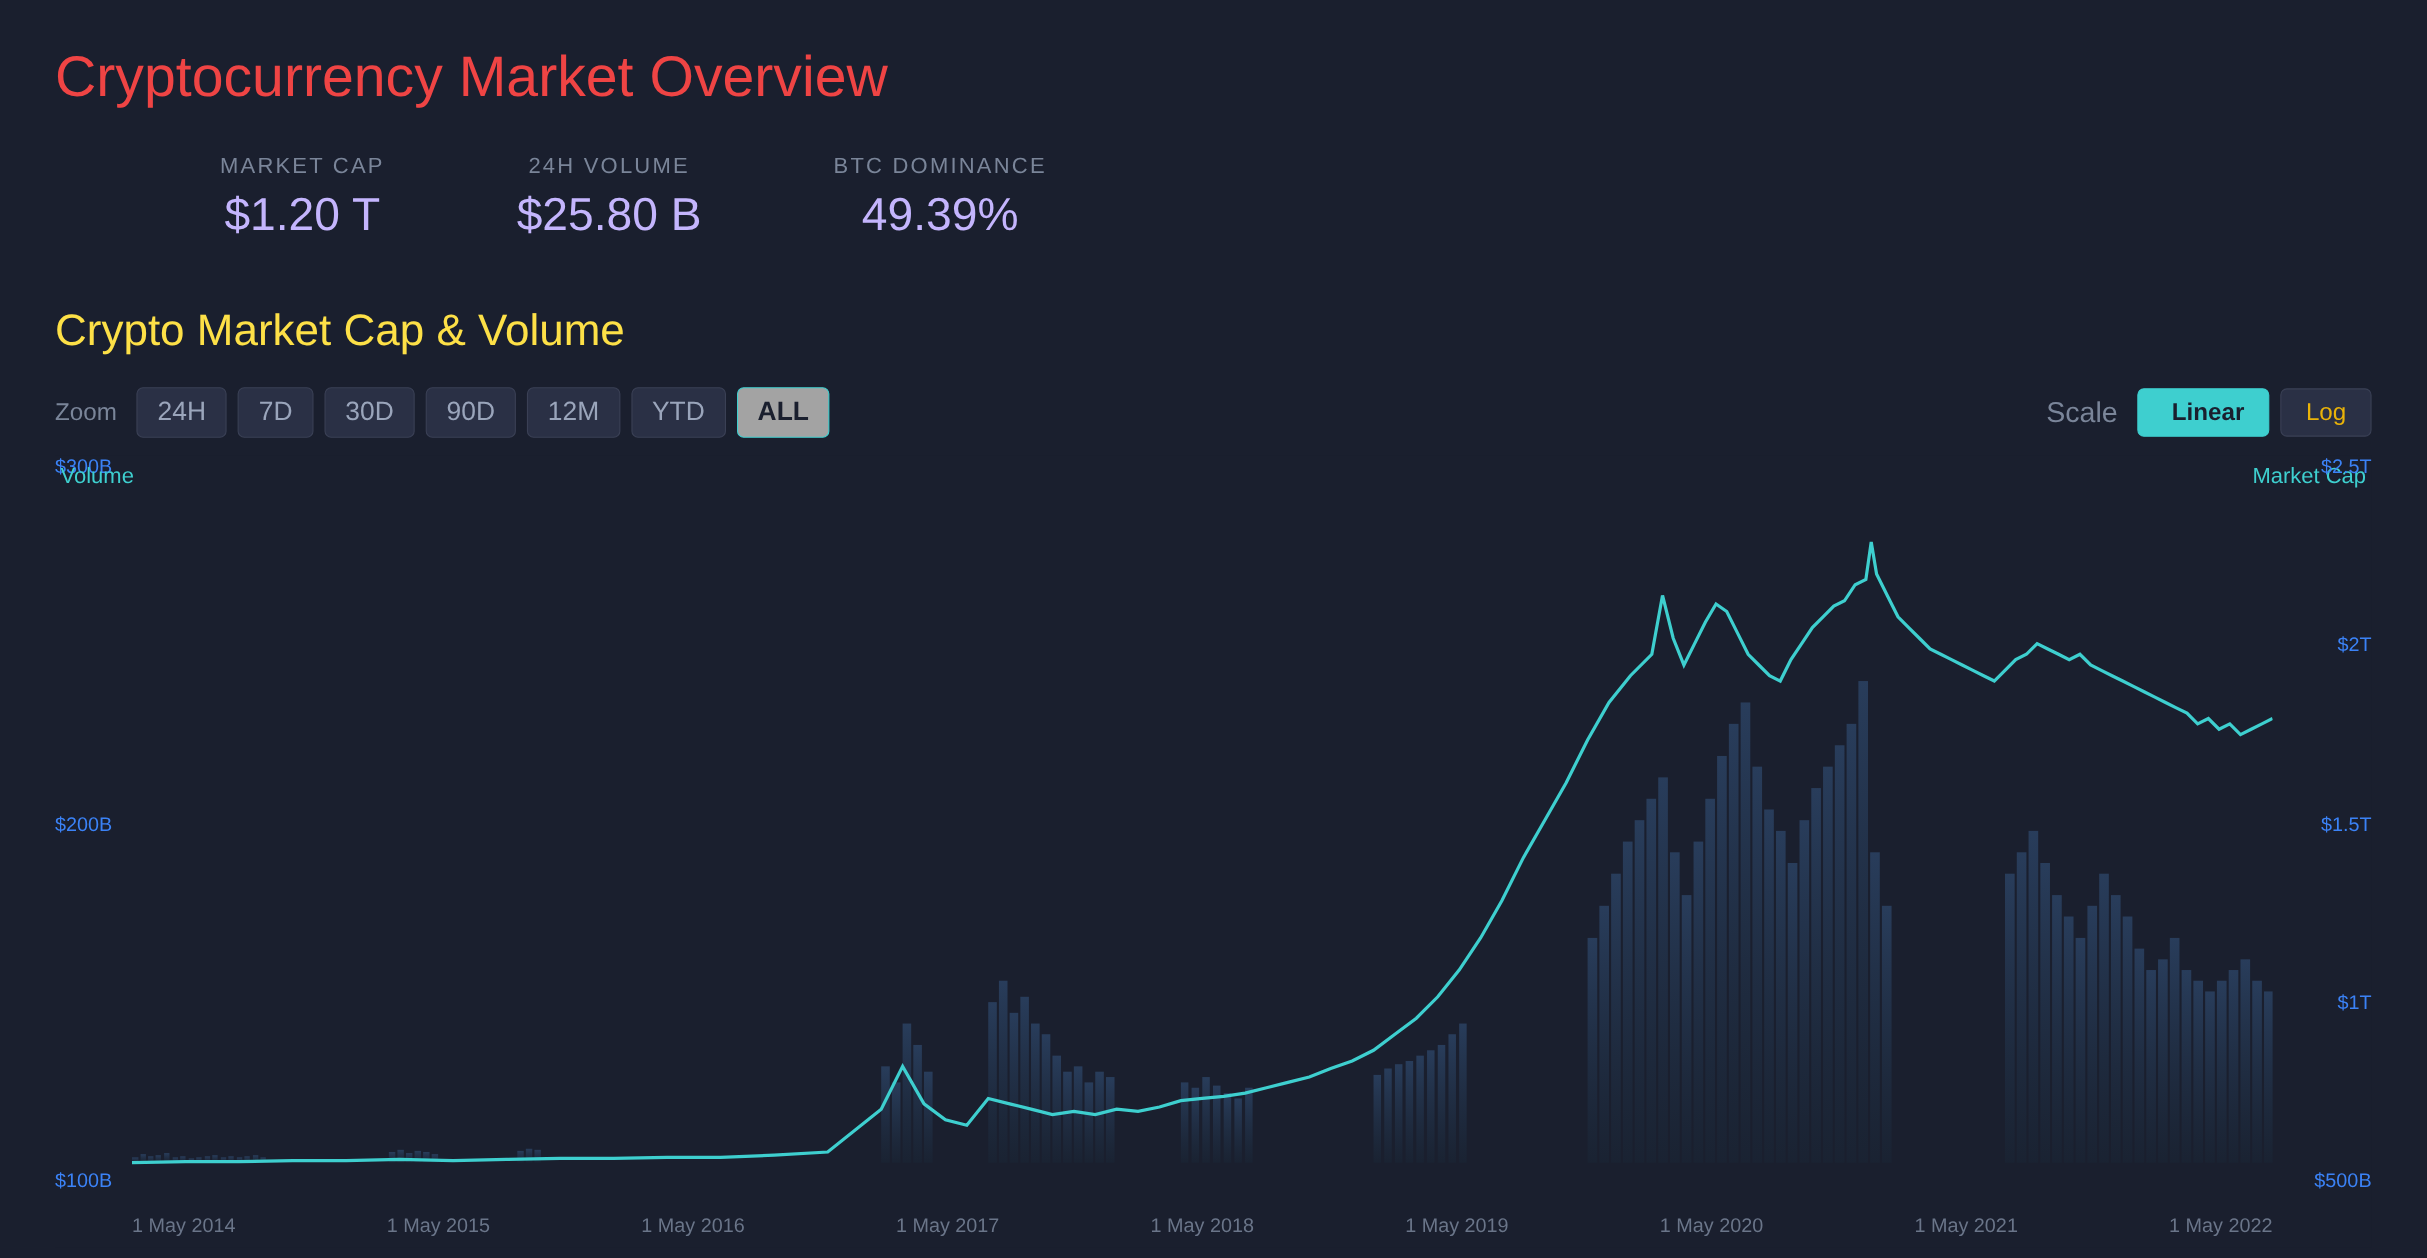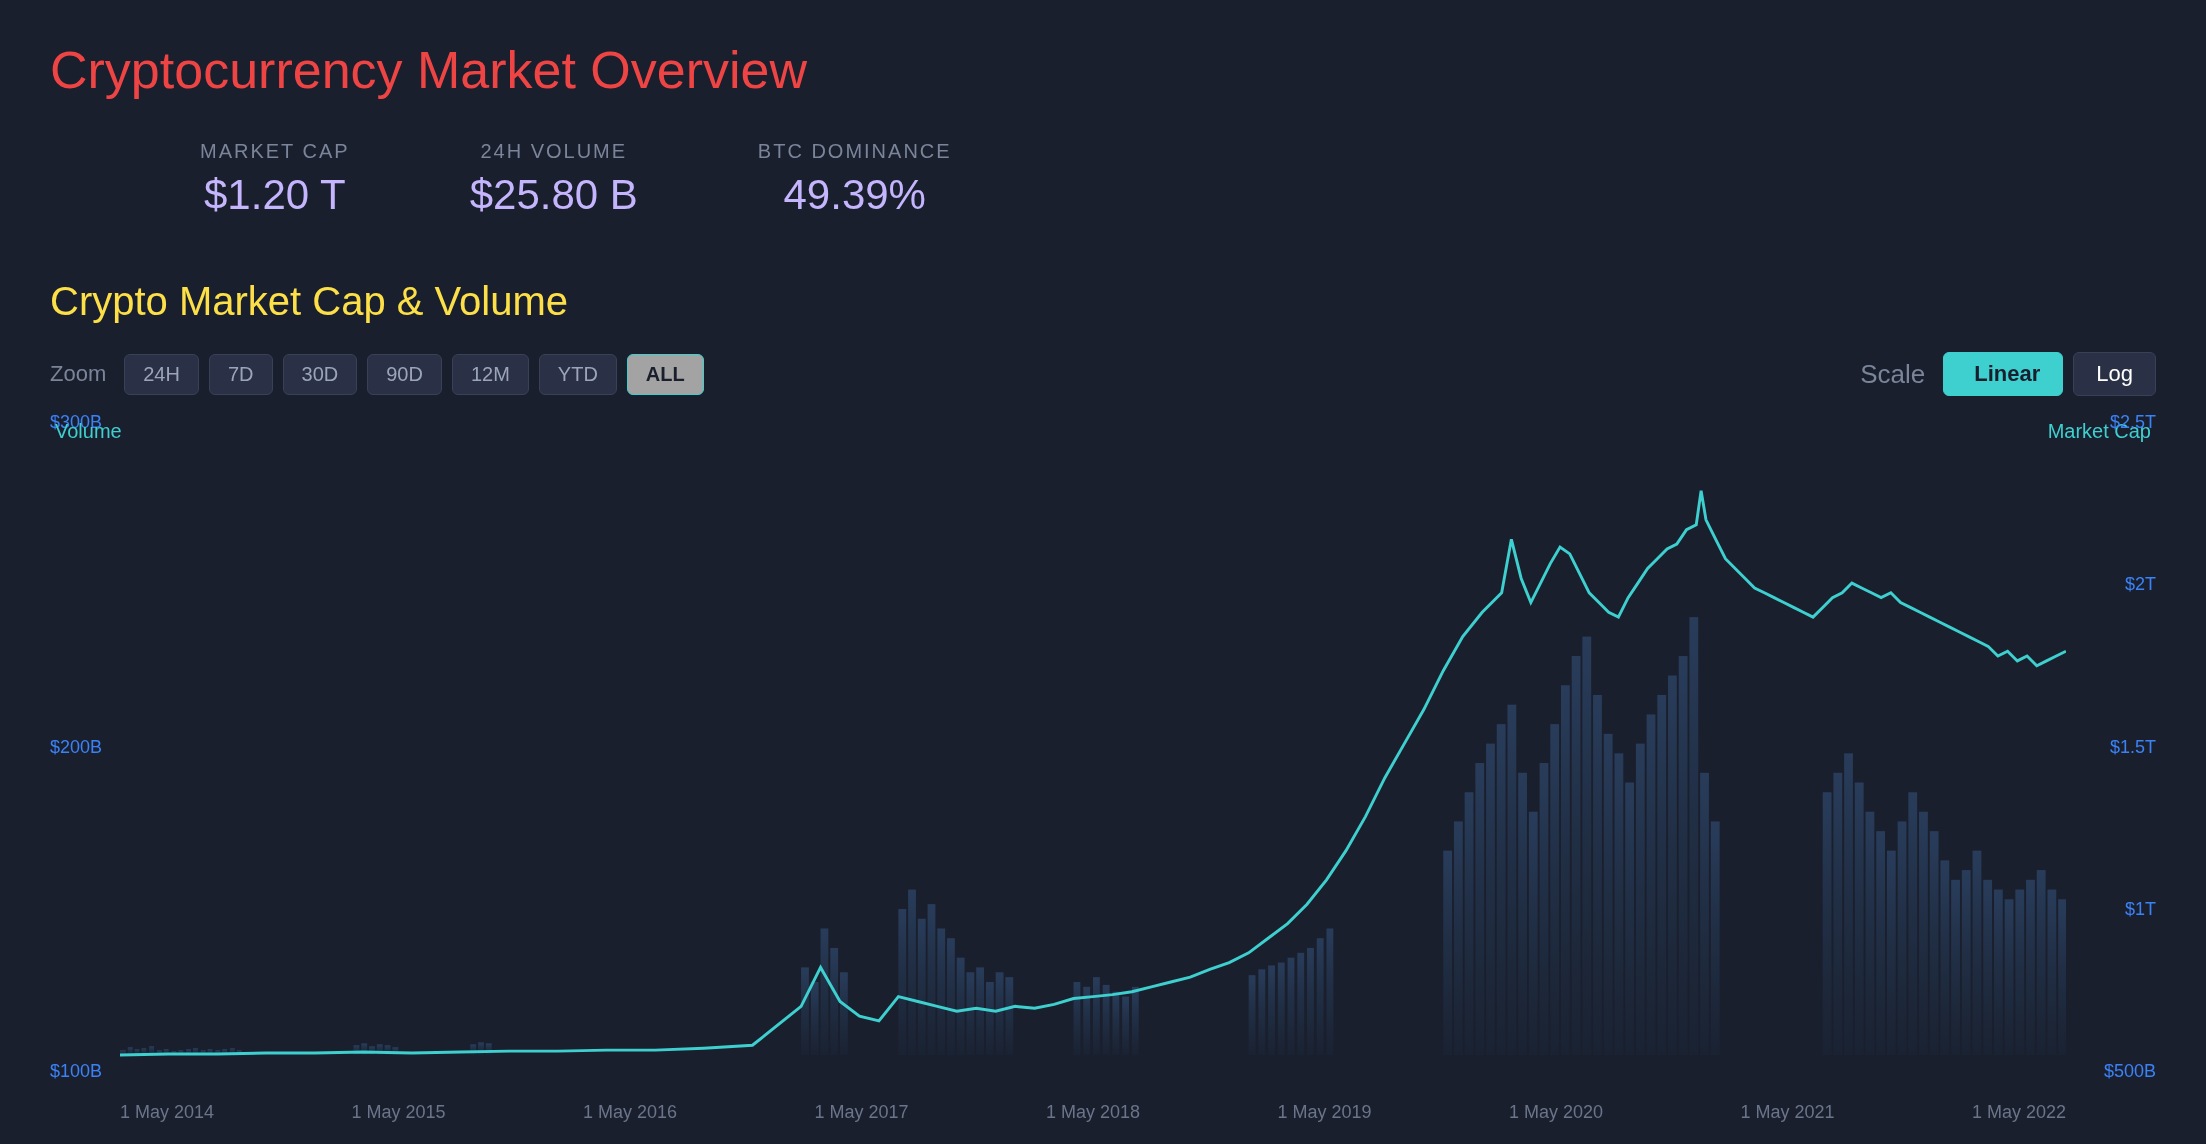--- a/index.html
+++ b/index.html
@@ -60,21 +60,21 @@
     .zoom-label {
       font-size: 22px;
       color: #7a8599;
       margin-right: 8px;
     }
     .zoom-btn {
       background: #2a3045;
       border: 1px solid #3a4055;
       border-radius: 6px;
       color: #9aa5bb;
-      font-size: 20px;
+      font-size: 24px;
       padding: 8px 18px;
       cursor: pointer;
     }
     .zoom-btn.active {
       background: #a3a3a3;
       border-color: #3ecfcf;
       color: #1a1f2e;
       font-weight: 600;
     }
     .scale-controls {
@@ -84,21 +84,21 @@
     }
     .scale-label {
       font-size: 26px;
       color: #7a8599;
       margin-right: 8px;
     }
     .scale-btn {
       background: #2a3045;
       border: 1px solid #3a4055;
       border-radius: 6px;
-      color: #ffffff;
+      color: #eab308;
       font-size: 22px;
       padding: 8px 22px;
       cursor: pointer;
     }
     .scale-btn.active {
       background: #3ecfcf;
       border-color: #3ecfcf;
       color: #1a1f2e;
       font-weight: 600;
       padding-left: 30px;

